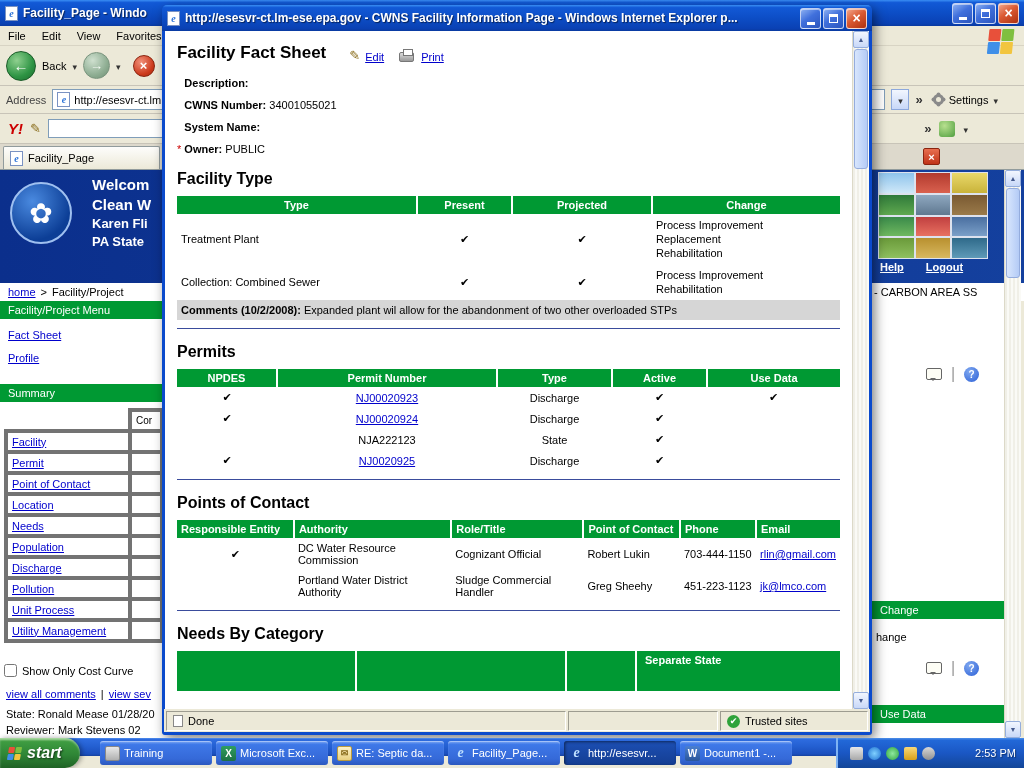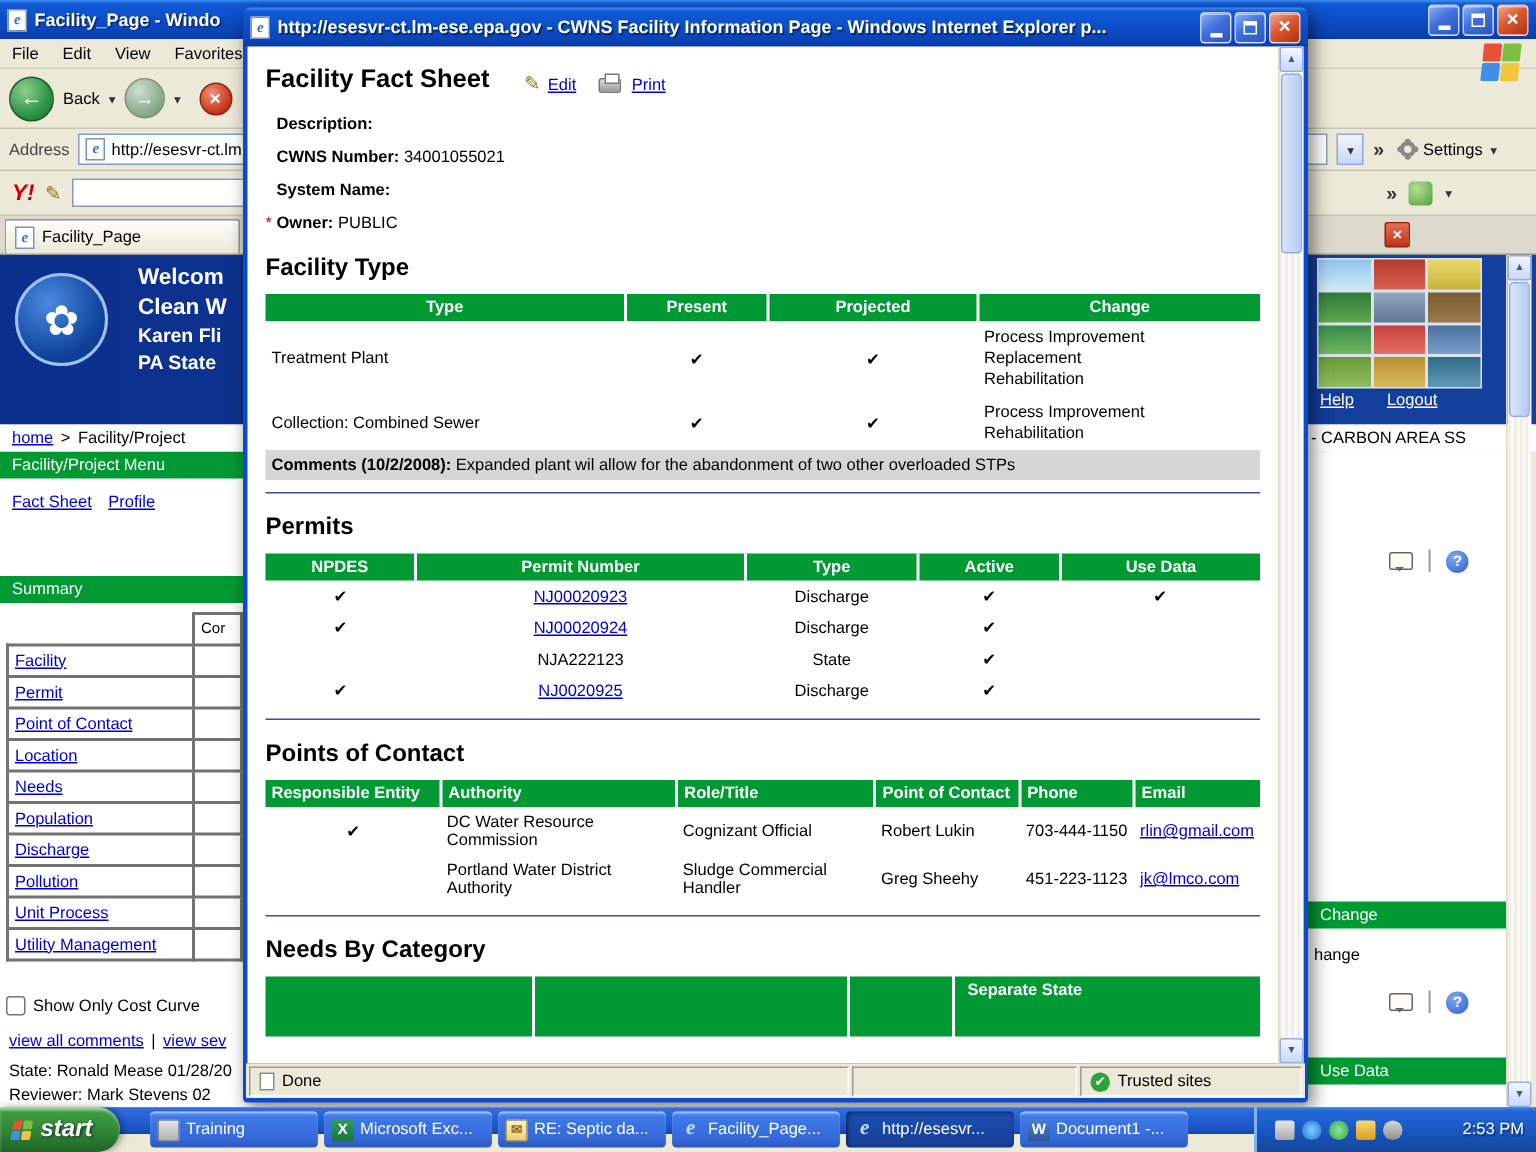--- a/index.html
+++ b/index.html
@@ -104,32 +104,32 @@
 .collage i:nth-child(4){background:linear-gradient(#2F7A3A,#5FA84F)}
 .collage i:nth-child(5){background:linear-gradient(#8FA8C0,#5F7890)}
 .collage i:nth-child(6){background:linear-gradient(#7A5A32,#9A7A4A)}
 .collage i:nth-child(7){background:linear-gradient(#3A8A4A,#6FB85F)}
 .collage i:nth-child(8){background:linear-gradient(#C04040,#E87060)}
 .collage i:nth-child(9){background:linear-gradient(#4A6FA0,#7A9FC8)}
 .collage i:nth-child(10){background:linear-gradient(#6A9A3A,#8FC05F)}
 .collage i:nth-child(11){background:linear-gradient(#B8902F,#D8B85F)}
 .collage i:nth-child(12){background:linear-gradient(#2F6A8A,#5F9AB8)}
 .banner-links{position:absolute;left:880px;top:91px;display:flex;gap:22px}
-.wlnk{color:#fff;font-weight:normal;font-size:11px;text-decoration:underline;cursor:pointer}
+.wlnk{color:#fff;font-weight:bold;font-size:11px;text-decoration:underline;cursor:pointer}
 .bg-crumb{position:absolute;left:0;top:283px;width:1024px;height:18px;background:#fff;font-size:11px;
   display:flex;align-items:center;gap:5px;padding:0 8px}
 .crumb-right{position:absolute;left:874px;white-space:nowrap}
 
 
 .bg-content{position:absolute;left:0;top:301px;width:1004px;height:437px;background:#fff;overflow:hidden}
 .side-h1{position:absolute;left:0;top:0;width:226px}
-.side-links{position:absolute;left:8px;top:28px;display:flex;flex-direction:row;gap:11px;font-size:11px}
+.side-links{position:absolute;left:8px;top:28px;display:flex;flex-direction:column;gap:11px;font-size:11px}
 .side-h2{position:absolute;left:0;top:83px;width:226px}
 .sum-table{position:absolute;left:4px;top:107px;border-collapse:collapse}
-.sum-table td,.sum-table th{border:2px solid #737373;font-size:11px;height:21px;padding:0 4px;
+.sum-table td,.sum-table th{border:4px solid #737373;font-size:11px;height:21px;padding:0 4px;
   font-weight:normal;text-align:left}
 .sum-table th.nb{border:none}
 .sum-table .c1{width:124px}
 .sum-table .c2{width:32px}
 .sum-table .colh{font-size:10px}
 .side-check{position:absolute;left:4px;top:363px;display:flex;gap:5px;align-items:center;font-size:11px;white-space:nowrap}
 .side-viewlinks{position:absolute;left:6px;top:387px;font-size:11px;display:flex;gap:5px;white-space:nowrap}
 .side-state{position:absolute;left:6px;top:407px;font-size:11px;white-space:nowrap}
 .side-reviewer{position:absolute;left:6px;top:423px;font-size:11px;white-space:nowrap}
 .rp-icons{position:absolute;display:flex;gap:9px;align-items:center}

